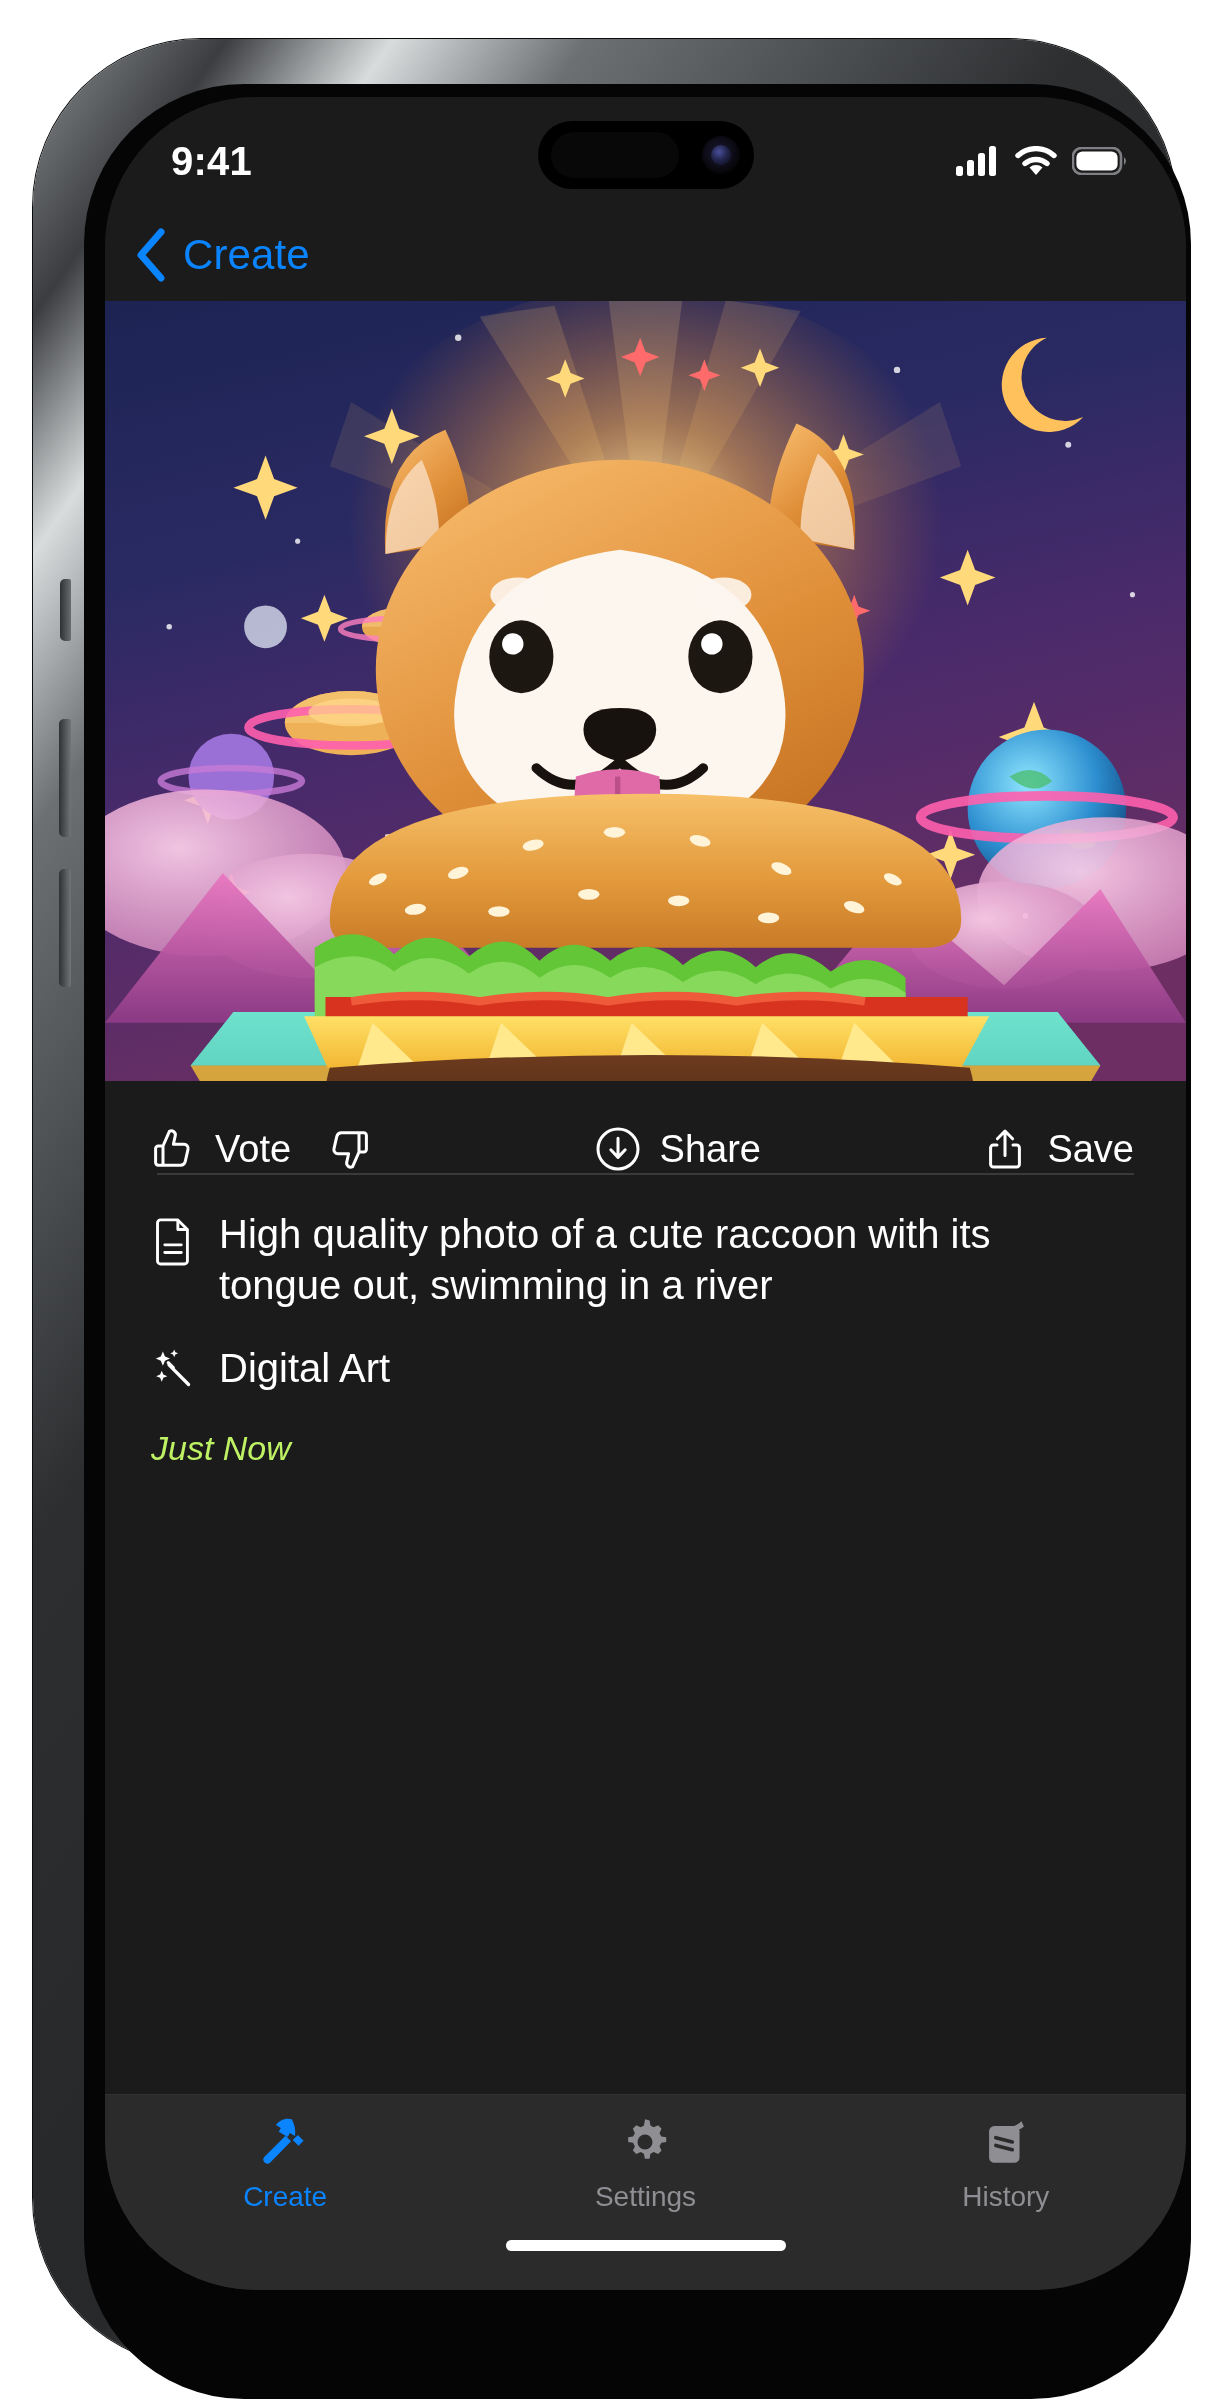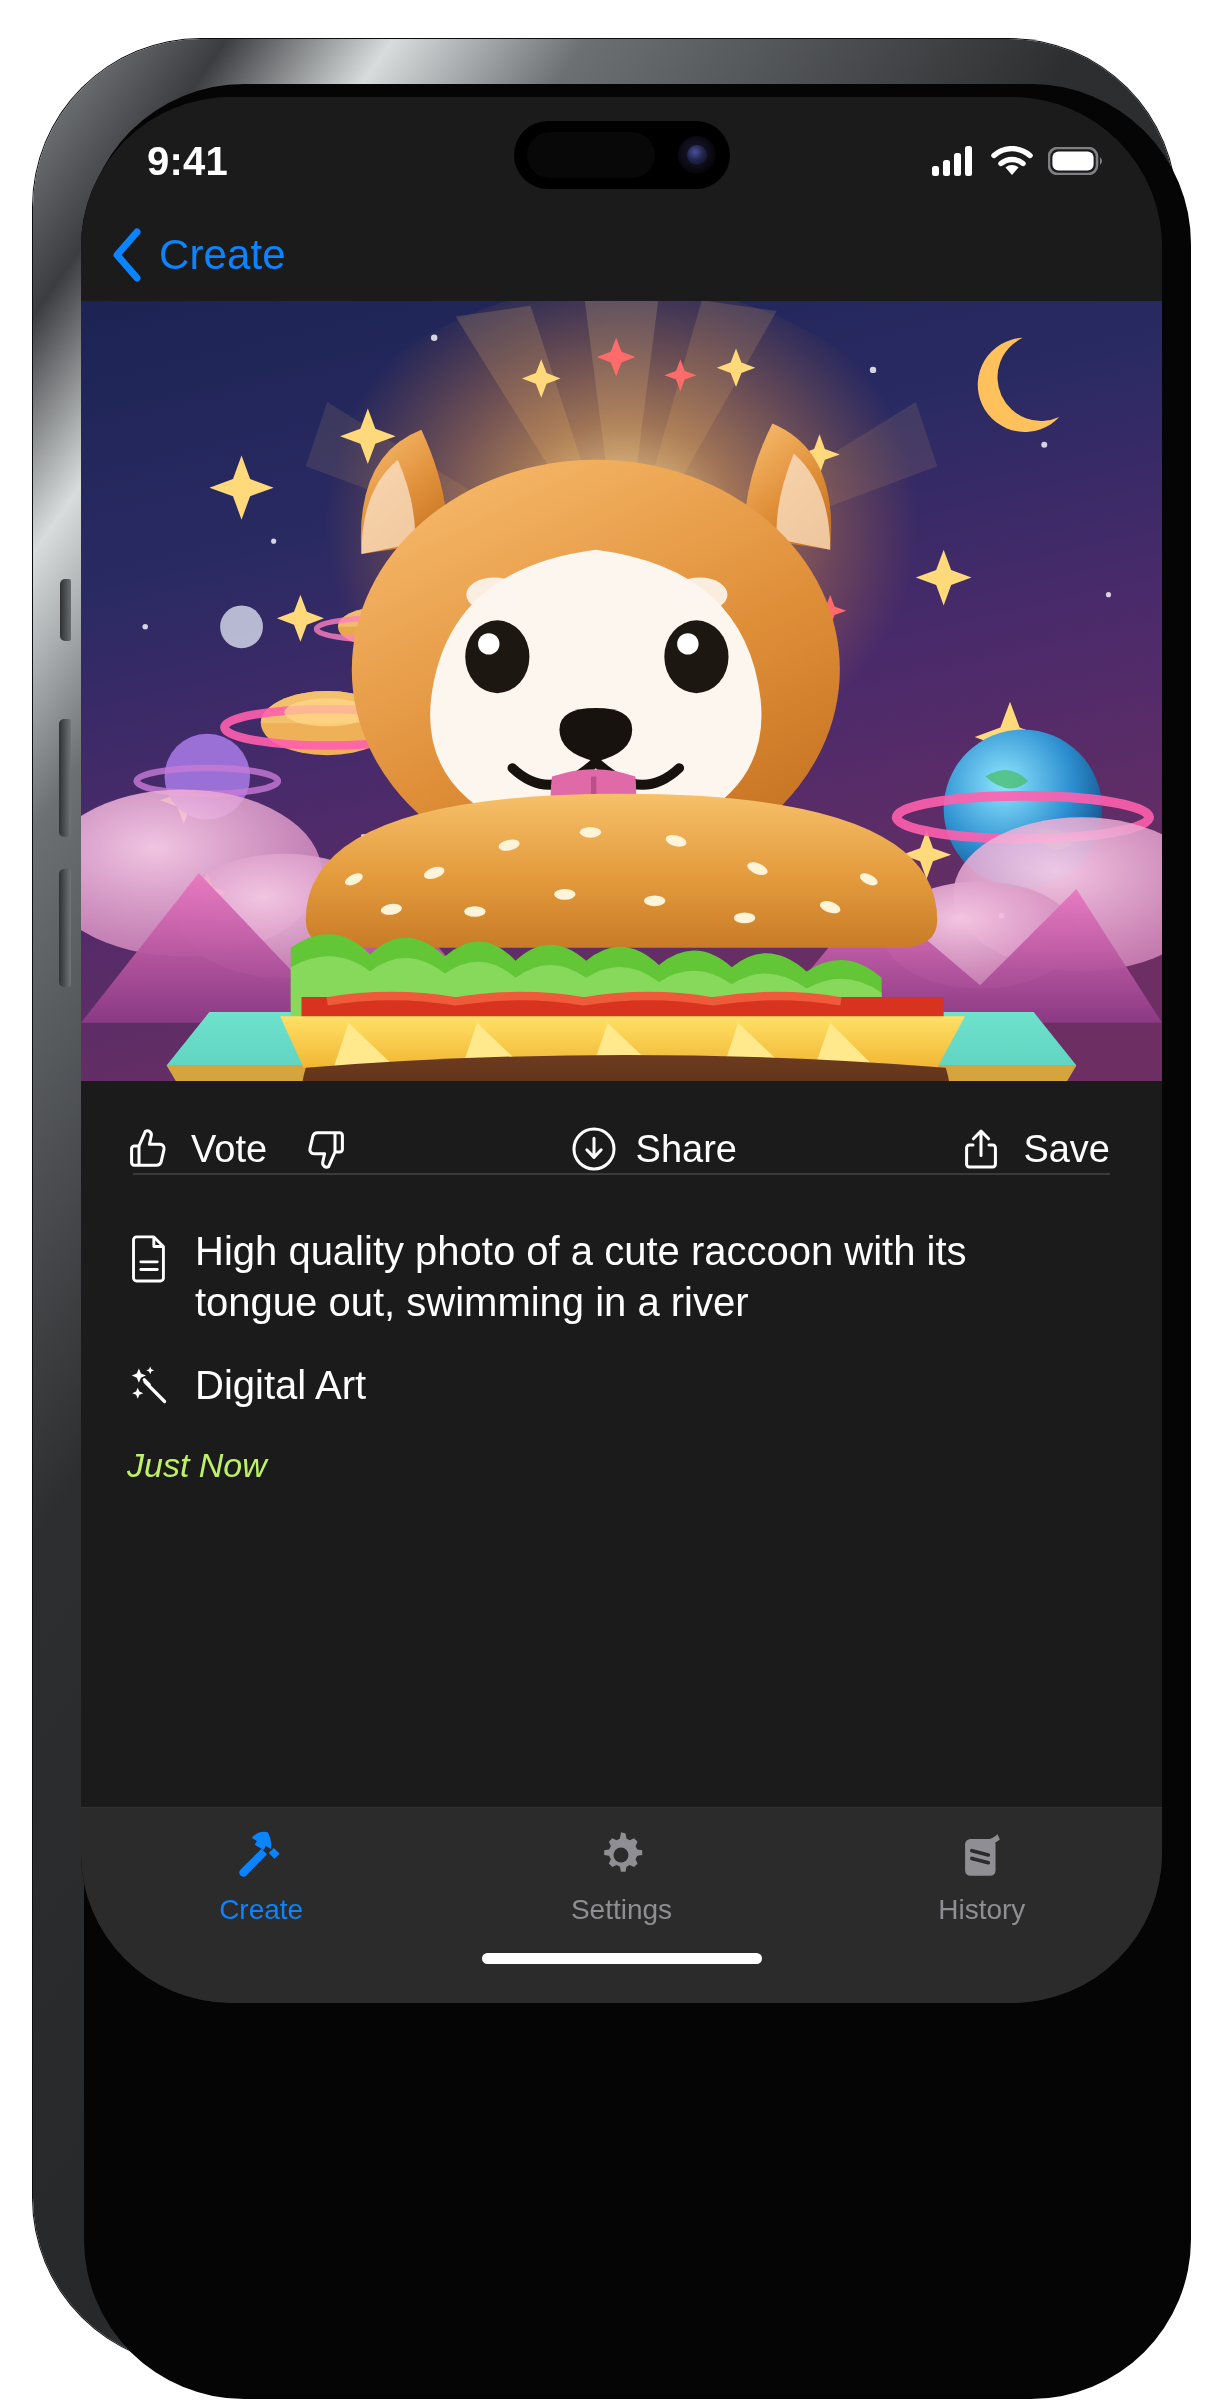--- a/index.html
+++ b/index.html
@@ -30,22 +30,22 @@
   }
   .phone-inner-bezel {
     position: absolute;
     left: 51px; top: 45px;
     width: 1107px; height: 2315px;
     border-radius: 160px;
     background: #050505;
   }
   .screen {
     position: absolute;
-    left: 48px; top: 58px;
-    width: 1081px; height: 1906px;
+    left: 72px; top: 58px;
+    width: 1081px; height: 2193px;
     border-radius: 150px;
     background: #000000;
     overflow: hidden;
   }
   .screen-content {
     position: absolute; inset: 0;
     background: #1b1b1b;
     display: flex; flex-direction: column;
   }
 
@@ -120,21 +120,21 @@
   }
   .action-group { display: flex; align-items: center; gap: 18px; cursor: pointer; }
   .action-label { color: #ffffff; font-size: 38px; }
   .spacer { flex: 1 1 auto; }
 
   .divider {
     height: 2px; background: #3a3a3c; margin: 0 52px 0 52px; flex: 0 0 2px;
   }
 
   
-  .meta { background: #1b1b1b; padding: 34px 81px 0 46px; flex: 1 1 auto; margin-top: 17px; }
+  .meta { background: #1b1b1b; padding: 34px 81px 0 46px; flex: 1 1 auto; }
   .meta-row { display: flex; gap: 22px; align-items: flex-start; }
   .meta-icon { flex: 0 0 auto; margin-top: 6px; }
   .prompt-text {
     color: #ffffff; font-size: 40px; line-height: 1.28; max-width: 790px;
   }
   .style-row { display: flex; gap: 22px; align-items: center; margin-top: 34px; }
   .style-text { color: #ffffff; font-size: 40px; }
   .timestamp { color: #bef264; font-size: 34px; margin-top: 38px; font-style: italic; }
 
   

